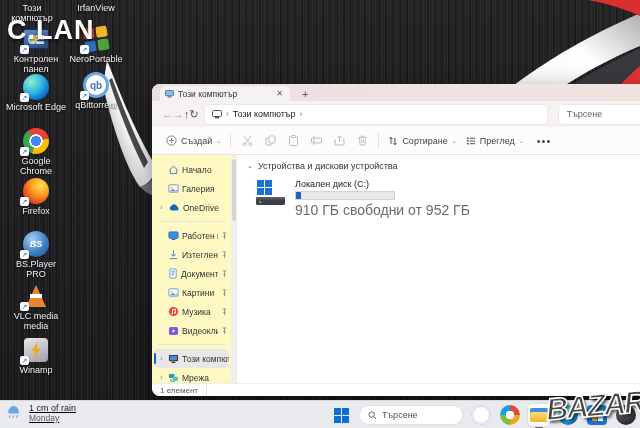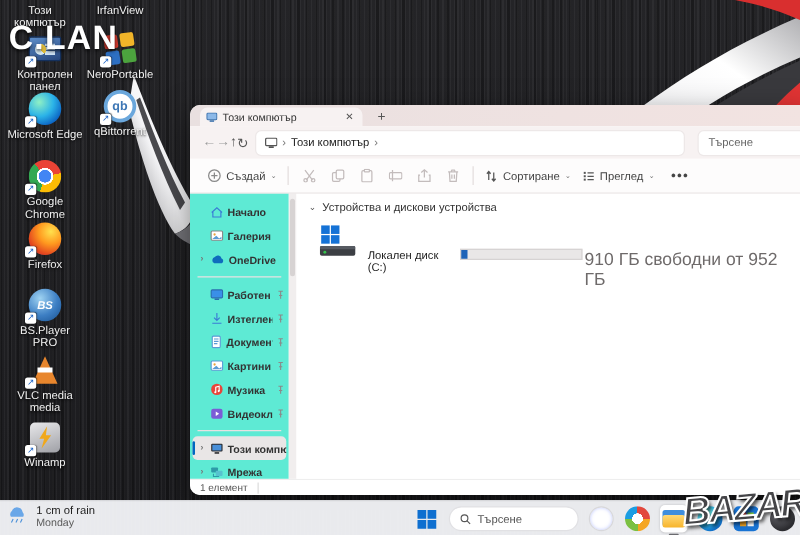--- a/index.html
+++ b/index.html
@@ -75,47 +75,47 @@
     display:flex; align-items:center; padding:0 8px; font-size:9px; color:#666; box-shadow:0 0 0 1px rgba(0,0,0,.04); }
   .toolbar { height:28px; background:#fdfcfc; border-bottom:1px solid #e9e4e4; display:flex; align-items:center;
     padding:0 14px; gap:9px; }
   .tbtn { display:flex; align-items:center; gap:4px; color:#444; font-size:9px; }
   .tsep { width:1px; height:15px; background:#e3dddd; }
   .ticon { display:flex; width:14px; justify-content:center; }
   .tmore { font-size:11px; color:#444; letter-spacing:1px; margin-left:4px; }
   .caret { font-size:6px; color:#777; }
 
   .bodyrow { display:flex; height:228px; }
-  .sidebar { width:79px; padding-top:5px; background:#5eead4;font-weight:bold; }
+  .sidebar { width:79px; padding-top:5px; background:#fef9c3; }
   .sitem { height:19px; display:flex; align-items:center; gap:3px; padding-left:4px; margin:0 2px; border-radius:4px; position:relative; }
   .sitem .sch { width:7px; font-size:7px; color:#777; text-align:center; }
   .sitem .slabel { font-size:8.5px; color:#333; white-space:nowrap; overflow:hidden; flex:1; }
   .sitem .spin { width:8px; display:flex; }
   .sitem.selected { background:#e9e6e6; }
   .sitem.selected::before { content:""; position:absolute; left:0; top:4px; width:2px; height:11px; border-radius:2px; background:#0067c0; }
   .ssep { height:1px; background:#e7e2e2; margin:4px 6px; }
   .sscroll { width:6px; background:#f1eeee; position:relative; }
   .sthumb { position:absolute; top:4px; left:1px; width:4px; height:62px; border-radius:2px; background:#d7d3d3; }
   .main { flex:1; background:#fff; padding:6px 10px; }
   .ghdr { display:flex; align-items:center; gap:5px; font-size:9px; color:#333; }
   .ghdr .gch { font-size:7px; color:#555; }
   .drive { display:flex; margin:8px 0 0 8px; gap:8px; }
-  .dmeta { display:flex; flex-direction:row; gap:2px;margin-top:20px; }
+  .dmeta { display:flex; flex-direction:column; gap:2px; }
   .dname { font-size:9px; color:#222; }
   .dbar { width:100px; height:9px; background:#e9e7e7; border:1px solid #d6d3d3; }
   .dfill { height:100%; background:#1e63b8; }
   .dfree { font-size:14px; color:#6e6a6a; }
   .statusbar { height:13px; border-top:1px solid #eee; display:flex; align-items:center; padding-left:8px; gap:8px;
     font-size:8px; color:#555; background:#fff; }
   .sdiv { width:1px; height:9px; background:#ddd; }
 
   
   .taskbar { position:absolute; left:0; bottom:0; width:640px; height:28px; z-index:50;
     background:rgba(241,242,245,.97); border-top:1px solid rgba(0,0,0,.08); }
-  .weather { position:absolute; left:6px; top:2px; display:flex; align-items:center; gap:5px; }
+  .weather { position:absolute; left:6px; top:2px; display:flex; align-items:center; gap:5px;text-decoration:underline; }
   .wtxt .w1 { font-size:9px; color:#222; }
   .wtxt .w2 { font-size:8.5px; color:#5a5a5a; }
   .centericons { position:absolute; left:330px; top:0; height:28px; display:flex; align-items:center; gap:7px; }
   .tk { width:22px; height:22px; display:flex; align-items:center; justify-content:center; border-radius:4px; position:relative; }
   .startlogo { display:grid; grid-template-columns:7px 7px; grid-gap:1px; }
   .startlogo span { width:7px; height:7px; background:#0e6fd0; }
   .tsearch { height:20px; width:104px; background:#fff; border:1px solid #e1e1e4; border-radius:10px;
     display:flex; align-items:center; padding:0 8px; gap:5px; font-size:9px; color:#555; }
   .tk-copilot { width:20px; height:20px; border-radius:50%; background:#fff; border:1px solid #d8d8db;
     box-shadow:inset 0 0 3px rgba(120,140,255,.5); }

